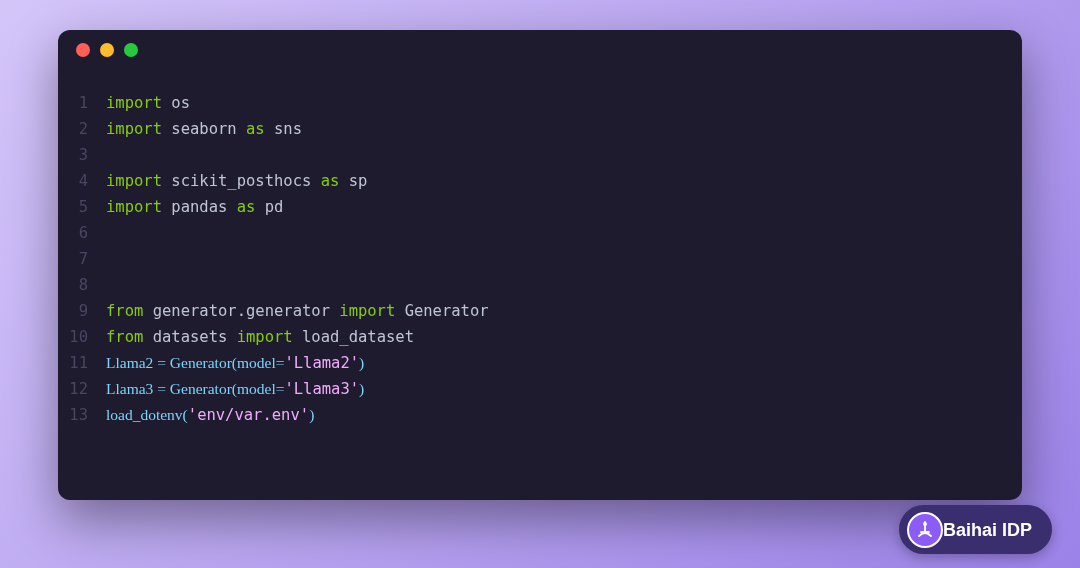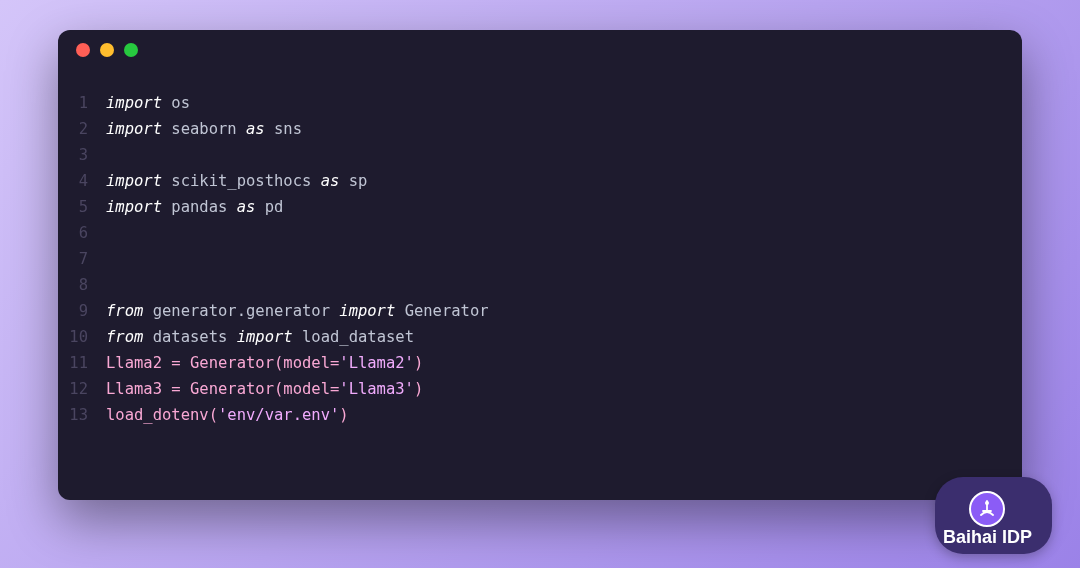--- a/index.html
+++ b/index.html
@@ -51,35 +51,34 @@
     width: 48px;
     text-align: right;
     color: #4a4560;
     padding-right: 18px;
     user-select: none;
     flex-shrink: 0;
   }
   .code {
     color: #c0c5d4;
   }
-  .kw { color: #ffffff; font-style: italic; }
+  .kw { color: #84cc16; }
   .text { color: #c0c5d4; margin-top: 8px; }
   .str { color: #f0abfc; }
-  .pale { color: #f9a8d4; }
+  .pale { color: #7dd3fc; font-family: Liberation Serif, serif; }
   .badge {
     position: absolute;
     right: 28px;
     bottom: 14px;
     background: #3b2e6e;
     border-radius: 28px;
-    padding: 14px 20px 6px 8px;
+    padding: 7px 20px 6px 8px;
     display: flex;
     align-items: center;
     box-shadow: 0 4px 12px rgba(0,0,0,0.25);
-    flex-direction: column;
   }
   .badge-icon {
     width: 36px;
     height: 36px;
     border-radius: 50%;
     background: #8b5cf6;
     border: 2px solid #ffffff;
     display: flex;
     align-items: center;
     justify-content: center;

